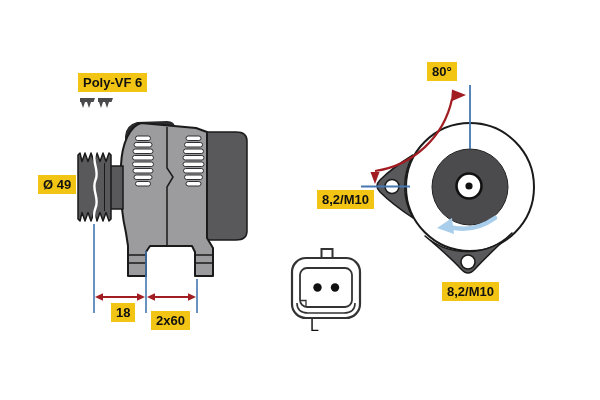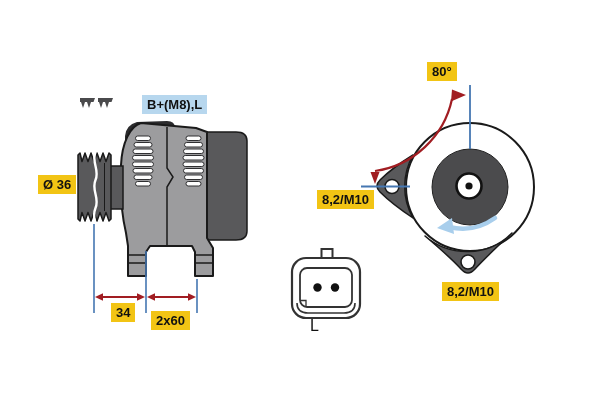--- a/index.html
+++ b/index.html
@@ -129,26 +129,26 @@
       <path d="M297,303 Q297,313 308,313 L344,313 Q355,313 355,303" stroke="#333333" stroke-width="1.6" fill="none"></path>
       <rect x="300" y="268" width="52" height="39" rx="7" fill="#FFFFFF" stroke="#333333" stroke-width="1.8"></rect>
       <path d="M306,306.5 v-6 h-6" stroke="#333333" stroke-width="1.3" fill="none"></path>
       <g fill="#111111">
         <circle cx="317.5" cy="287.5" r="4.2"></circle>
         <circle cx="335" cy="287.5" r="4.2"></circle>
       </g>
     </g>
   </svg>
 
+  <span class="lbl" style="left:78px;top:73px">Poly-VF 6</span>
 
-  <span class="lbl lbl-blue" style="left:142px;top:95px">B+(M8),L</span>
 
-  <span class="lbl" style="left:38px;top:175px">Ø 36</span>
+  <span class="lbl" style="left:38px;top:175px">Ø 49</span>
 
-  <span class="lbl" style="left:111px;top:303px">34</span>
+  <span class="lbl" style="left:111px;top:303px">18</span>
 
   <span class="lbl" style="left:151px;top:311px">2x60</span>
 
   <span class="lbl" style="left:427px;top:62px">80°</span>
 
   <span class="lbl" style="left:317px;top:190px">8,2/M10</span>
 
   <span class="lbl" style="left:442px;top:282px">8,2/M10</span>
 
   <span class="lbl-plain" style="left:310px;top:318px">L</span>

